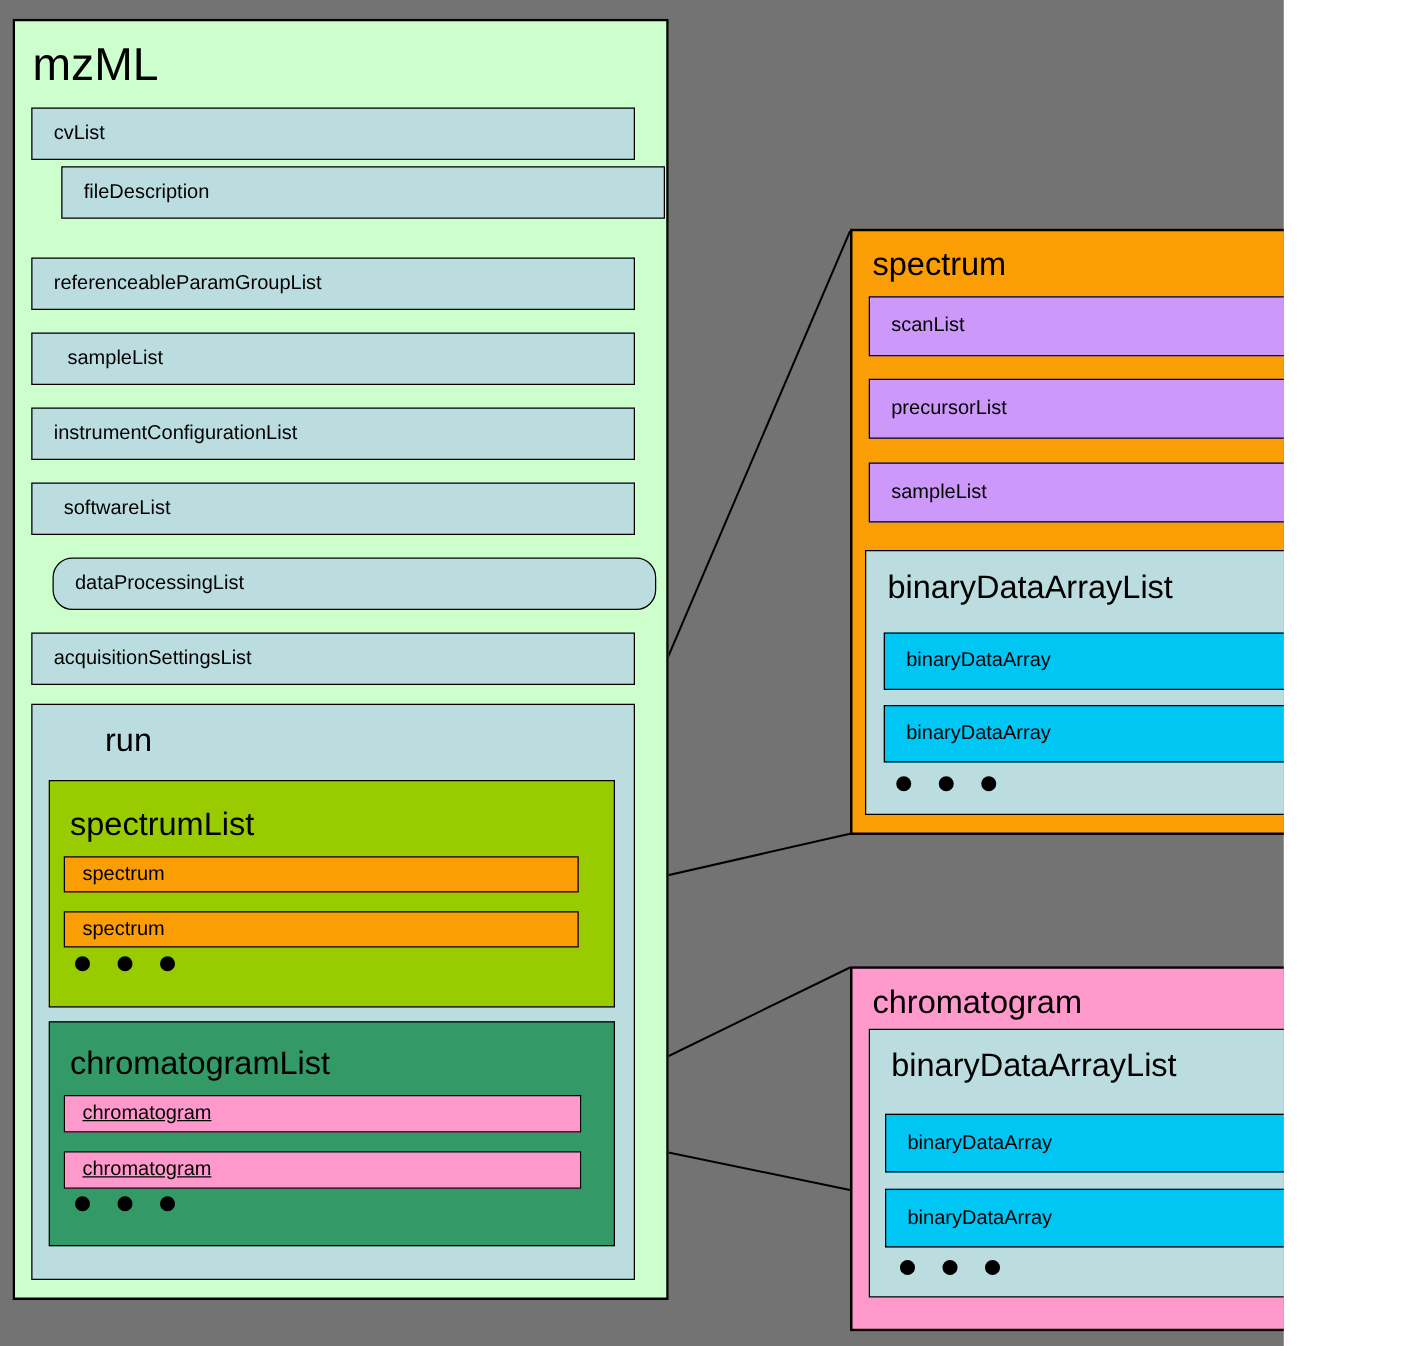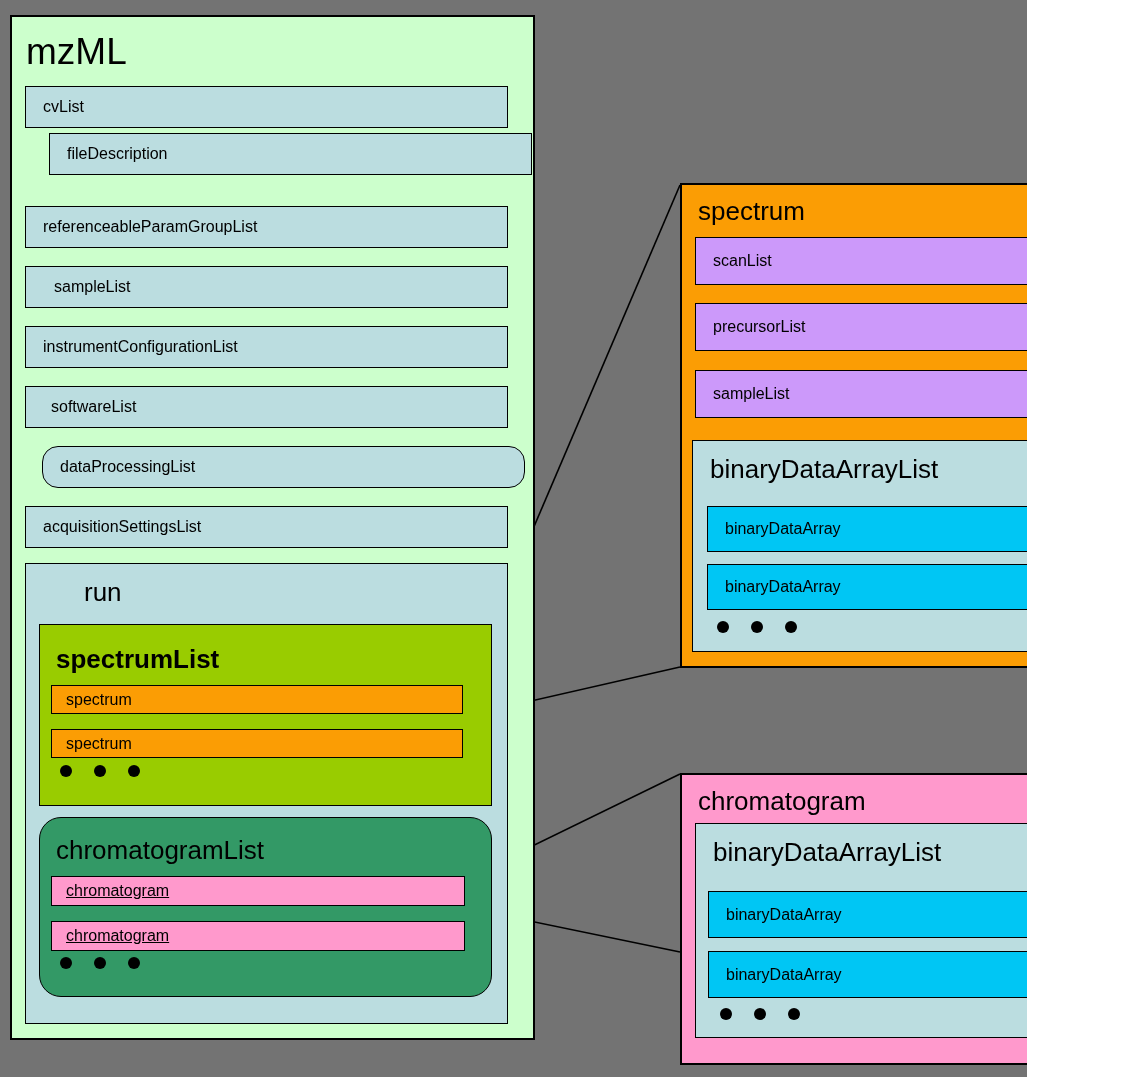--- a/index.html
+++ b/index.html
@@ -17,21 +17,21 @@
     overflow: hidden;
   }
   .abs { position: absolute; box-sizing: border-box; }
   .box { border: 2px solid #000000; }
   .thinbox { border: 1.5px solid #000000; }
 
   
   .bg-lightgreen { background: #ccffcc; }
   .bg-lightblue  { background: #bbdde0; }
   .bg-yellowgreen{ background: #99cc00; }
-  .bg-seagreen   { background: #339966; border-radius: 22px; }
+  .bg-seagreen   { background: #339966; }
   .bg-orange     { background: #fb9d04; }
   .bg-pink       { background: #ff99cc; text-decoration: underline; }
   .bg-purple     { background: #cc99fa; }
   .bg-cyan       { background: #00c6f4; }
 
   .title-lg { font-size: 37px; line-height: 40px; }
   .lbl      { font-size: 26px; line-height: 28px; }
   .row-lbl  { font-size: 16px; line-height: 26px; }
 
   .row {
@@ -93,21 +93,21 @@
       <span>dataProcessingList</span>
     </div>
     <div class="abs thinbox bg-lightblue row row-lbl" style="left:13px; top:489px; width:483px; height:42px;">
       <span>acquisitionSettingsList</span>
     </div>
 
     <div class="abs thinbox bg-lightblue" style="left:13px; top:546px; width:483px; height:461px;">
       <div class="abs lbl" style="left:17px; top:14px;margin-left:41px;">run</div>
 
       <div class="abs thinbox bg-yellowgreen" style="left:13px; top:60px; width:453px; height:182px;">
-        <div class="abs lbl" style="left:16px; top:20px;font-weight:bold;">spectrumList</div>
+        <div class="abs lbl" style="left:16px; top:20px;">spectrumList</div>
         <div class="abs thinbox bg-orange row row-lbl" style="left:11px; top:60px; width:412px; height:29px; padding-left:14px;">
           <span>spectrum</span>
         </div>
         <div class="abs thinbox bg-orange row row-lbl" style="left:11px; top:104px; width:412px; height:29px; padding-left:14px;">
           <span>spectrum</span>
         </div>
         <div class="abs dots" style="left:20px; top:140px;">
           <span class="dot"></span>
           <span class="dot"></span>
           <span class="dot"></span>

